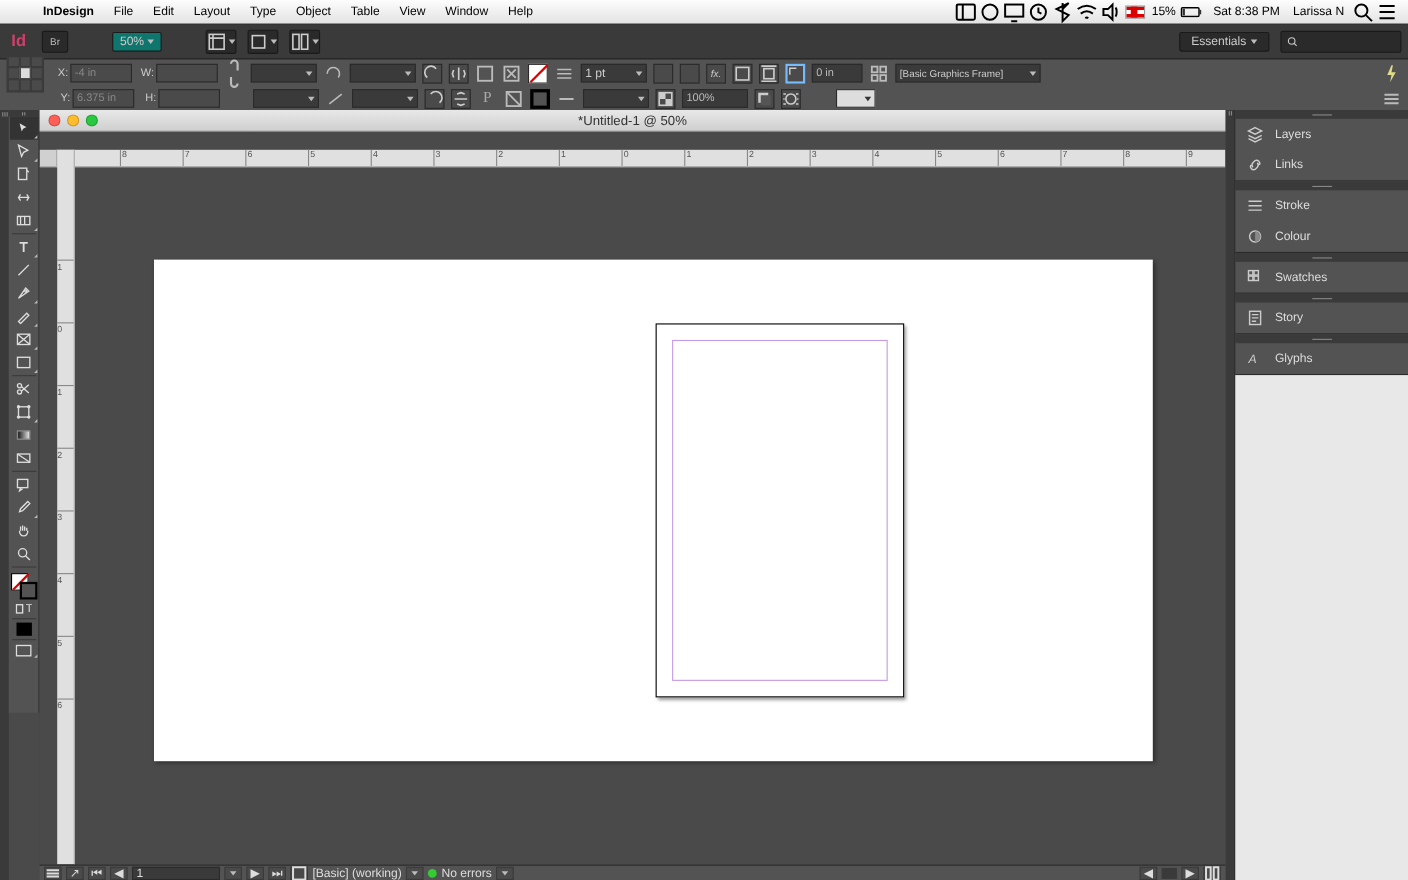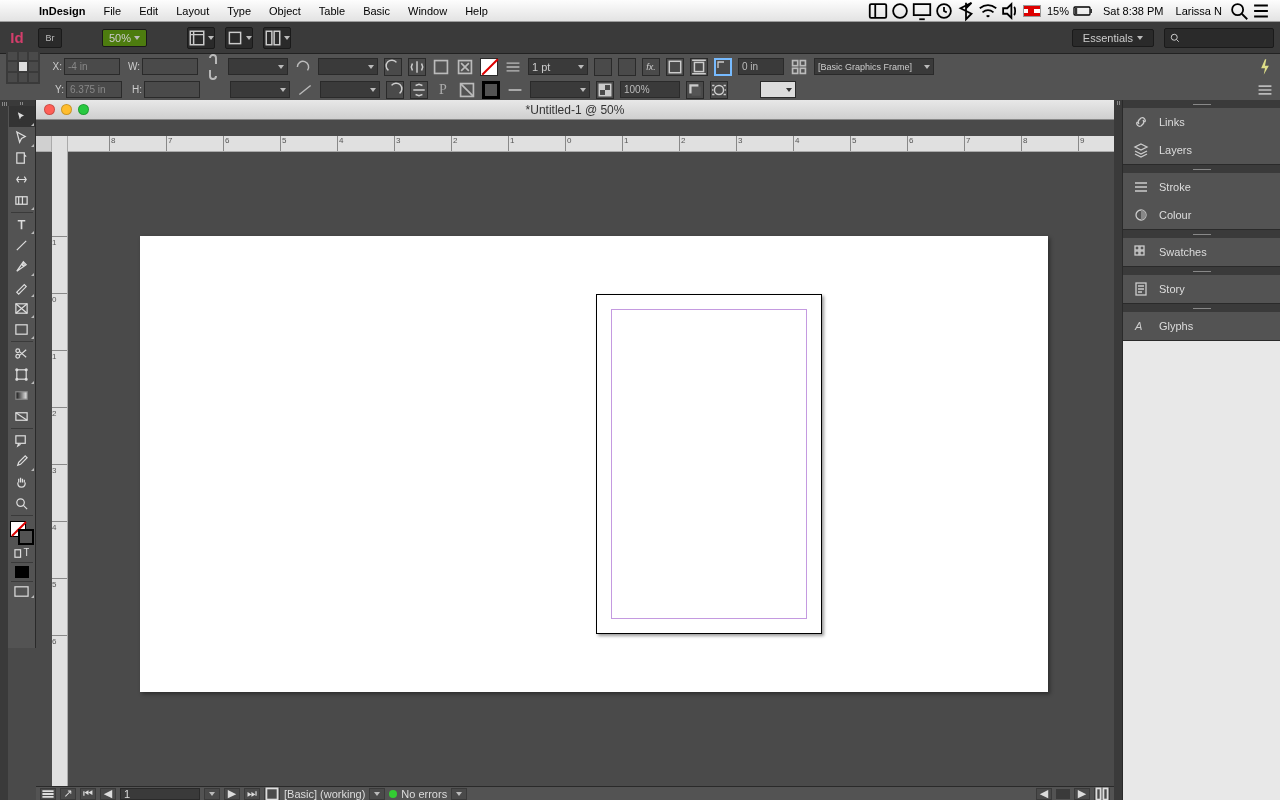--- a/index.html
+++ b/index.html
@@ -12,37 +12,37 @@
 .mac-menubar .spacer{flex:1}
 .mac-menubar .status-icon{width:22px;height:22px;display:flex;align-items:center;justify-content:center;font-size:13px}
 .mac-menubar .battery{font-size:12px;padding:0 4px;display:flex;align-items:center;gap:4px}
 .mac-menubar .clock{padding:0 6px}
 .mac-menubar .user{padding:0 6px}
 
 
 .app-bar{height:32px;background:#3a3a3a;display:flex;align-items:center;padding:0 6px;gap:10px;border-bottom:1px solid #222}
 .app-bar .id-logo{width:22px;height:22px;display:flex;align-items:center;justify-content:center;color:#d33e6b;font-weight:700;font-size:15px}
 .app-bar .br-btn{width:24px;height:20px;background:#2a2a2a;border:1px solid #1a1a1a;display:flex;align-items:center;justify-content:center;font-size:9px;color:#bbb;border-radius:2px}
-.app-bar .zoom{display:flex;align-items:center;gap:3px;padding:2px 6px;background:#4d7c0f;border:1px solid #1a1a1a;border-radius:2px;font-size:11px}
+.app-bar .zoom{display:flex;align-items:center;gap:3px;padding:2px 6px;background:#0f766e;border:1px solid #1a1a1a;border-radius:2px;font-size:11px}
 .app-bar .view-btn{width:28px;height:22px;background:#2a2a2a;border:1px solid #1a1a1a;display:flex;align-items:center;justify-content:center;border-radius:2px}
 .app-bar .spacer2{flex:1}
 .app-bar .workspace{display:flex;align-items:center;gap:4px;padding:2px 10px;background:#2a2a2a;border:1px solid #1a1a1a;border-radius:2px}
 .app-bar .search{width:110px;height:20px;background:#2a2a2a;border:1px solid #1a1a1a;border-radius:2px;display:flex;align-items:center;padding:0 4px}
 .app-bar .search svg{width:12px;height:12px}
 
 
 .control-strip{background:#535353;border-bottom:1px solid #2a2a2a;padding:2px 6px;display:flex;flex-direction:column;gap:2px}
 .ctrl-row{display:flex;align-items:center;gap:6px;height:21px}
 .ctrl-field{display:flex;align-items:center;gap:2px}
 .ctrl-field .lbl{font-size:10px;color:#ccc;width:14px;text-align:right}
 .ctrl-field input{width:56px;height:17px;background:#3a3a3a;border:1px solid #2a2a2a;color:#bbb;font-size:10px;padding:0 3px}
 .ctrl-field input:disabled{background:#4a4a4a;color:#888}
 .ctrl-icon{width:18px;height:18px;display:flex;align-items:center;justify-content:center;color:#bbb}
 .ctrl-drop{width:60px;height:17px;background:#3a3a3a;border:1px solid #2a2a2a;display:flex;align-items:center;padding:0 3px;font-size:10px;justify-content:space-between}
-.ctrl-drop.wide{width:120px}
+.ctrl-drop.wide{width:132px}
 .ctrl-sq{width:18px;height:18px;background:#4a4a4a;border:1px solid #2a2a2a;display:flex;align-items:center;justify-content:center}
 .proxy{width:34px;height:34px;border:1px solid #3a3a3a;display:grid;grid-template-columns:repeat(3,1fr);grid-template-rows:repeat(3,1fr);background:#4a4a4a}
 .proxy div{border:1px solid #3a3a3a}
 .proxy div.on{background:#ddd}
 
 
 .workspace-area{position:absolute;top:100px;left:0;right:0;bottom:0;display:flex;background:#4a4a4a}
 .tool-gutter{width:8px;background:#3a3a3a;display:flex;flex-direction:column;align-items:center;padding-top:2px}
 .tool-gutter .grip{width:100%;height:6px;display:flex;justify-content:center;gap:1px}
 .tool-gutter .grip span{width:1px;height:4px;background:#888}
@@ -108,21 +108,21 @@
 
 <div class="mac-menubar">
   <div class="status-icon"></div>
   <div class="menu-item app-name">InDesign</div>
   <div class="menu-item">File</div>
   <div class="menu-item">Edit</div>
   <div class="menu-item">Layout</div>
   <div class="menu-item">Type</div>
   <div class="menu-item">Object</div>
   <div class="menu-item">Table</div>
-  <div class="menu-item">Basic</div>
+  <div class="menu-item">View</div>
   <div class="menu-item">Window</div>
   <div class="menu-item">Help</div>
   <div class="spacer"></div>
   <div class="status-icon">
       <svg viewBox="0 0 16 16">
         <rect x="2" y="3" width="12" height="10" rx="1"></rect>
         <path d="M6 3v10"></path>
       </svg>
     </div>
   <div class="status-icon">
@@ -694,29 +694,29 @@
       </div>
     </div>
 
   <div class="panels">
     <div class="panel-grip">
         <span></span>
       </div>
     <div class="panel-group">
       <div class="panel-item">
           <svg viewBox="0 0 16 16">
-            <path d="M6 10a3 3 0 010-4l2-2a3 3 0 014 4M10 6a3 3 0 010 4l-2 2a3 3 0 01-4-4"></path>
-          </svg>
-          <span>Links</span>
+            <path d="M8 2l6 3-6 3-6-3zM2 9l6 3 6-3M2 12l6 3 6-3"></path>
+          </svg>
+          <span>Layers</span>
         </div>
       <div class="panel-item">
           <svg viewBox="0 0 16 16">
-            <path d="M8 2l6 3-6 3-6-3zM2 9l6 3 6-3M2 12l6 3 6-3"></path>
-          </svg>
-          <span>Layers</span>
+            <path d="M6 10a3 3 0 010-4l2-2a3 3 0 014 4M10 6a3 3 0 010 4l-2 2a3 3 0 01-4-4"></path>
+          </svg>
+          <span>Links</span>
         </div>
     </div>
     <div class="panel-grip">
         <span></span>
       </div>
     <div class="panel-group">
       <div class="panel-item">
           <svg viewBox="0 0 16 16">
             <path d="M2 4h12M2 8h12M2 12h12"></path>
           </svg>

